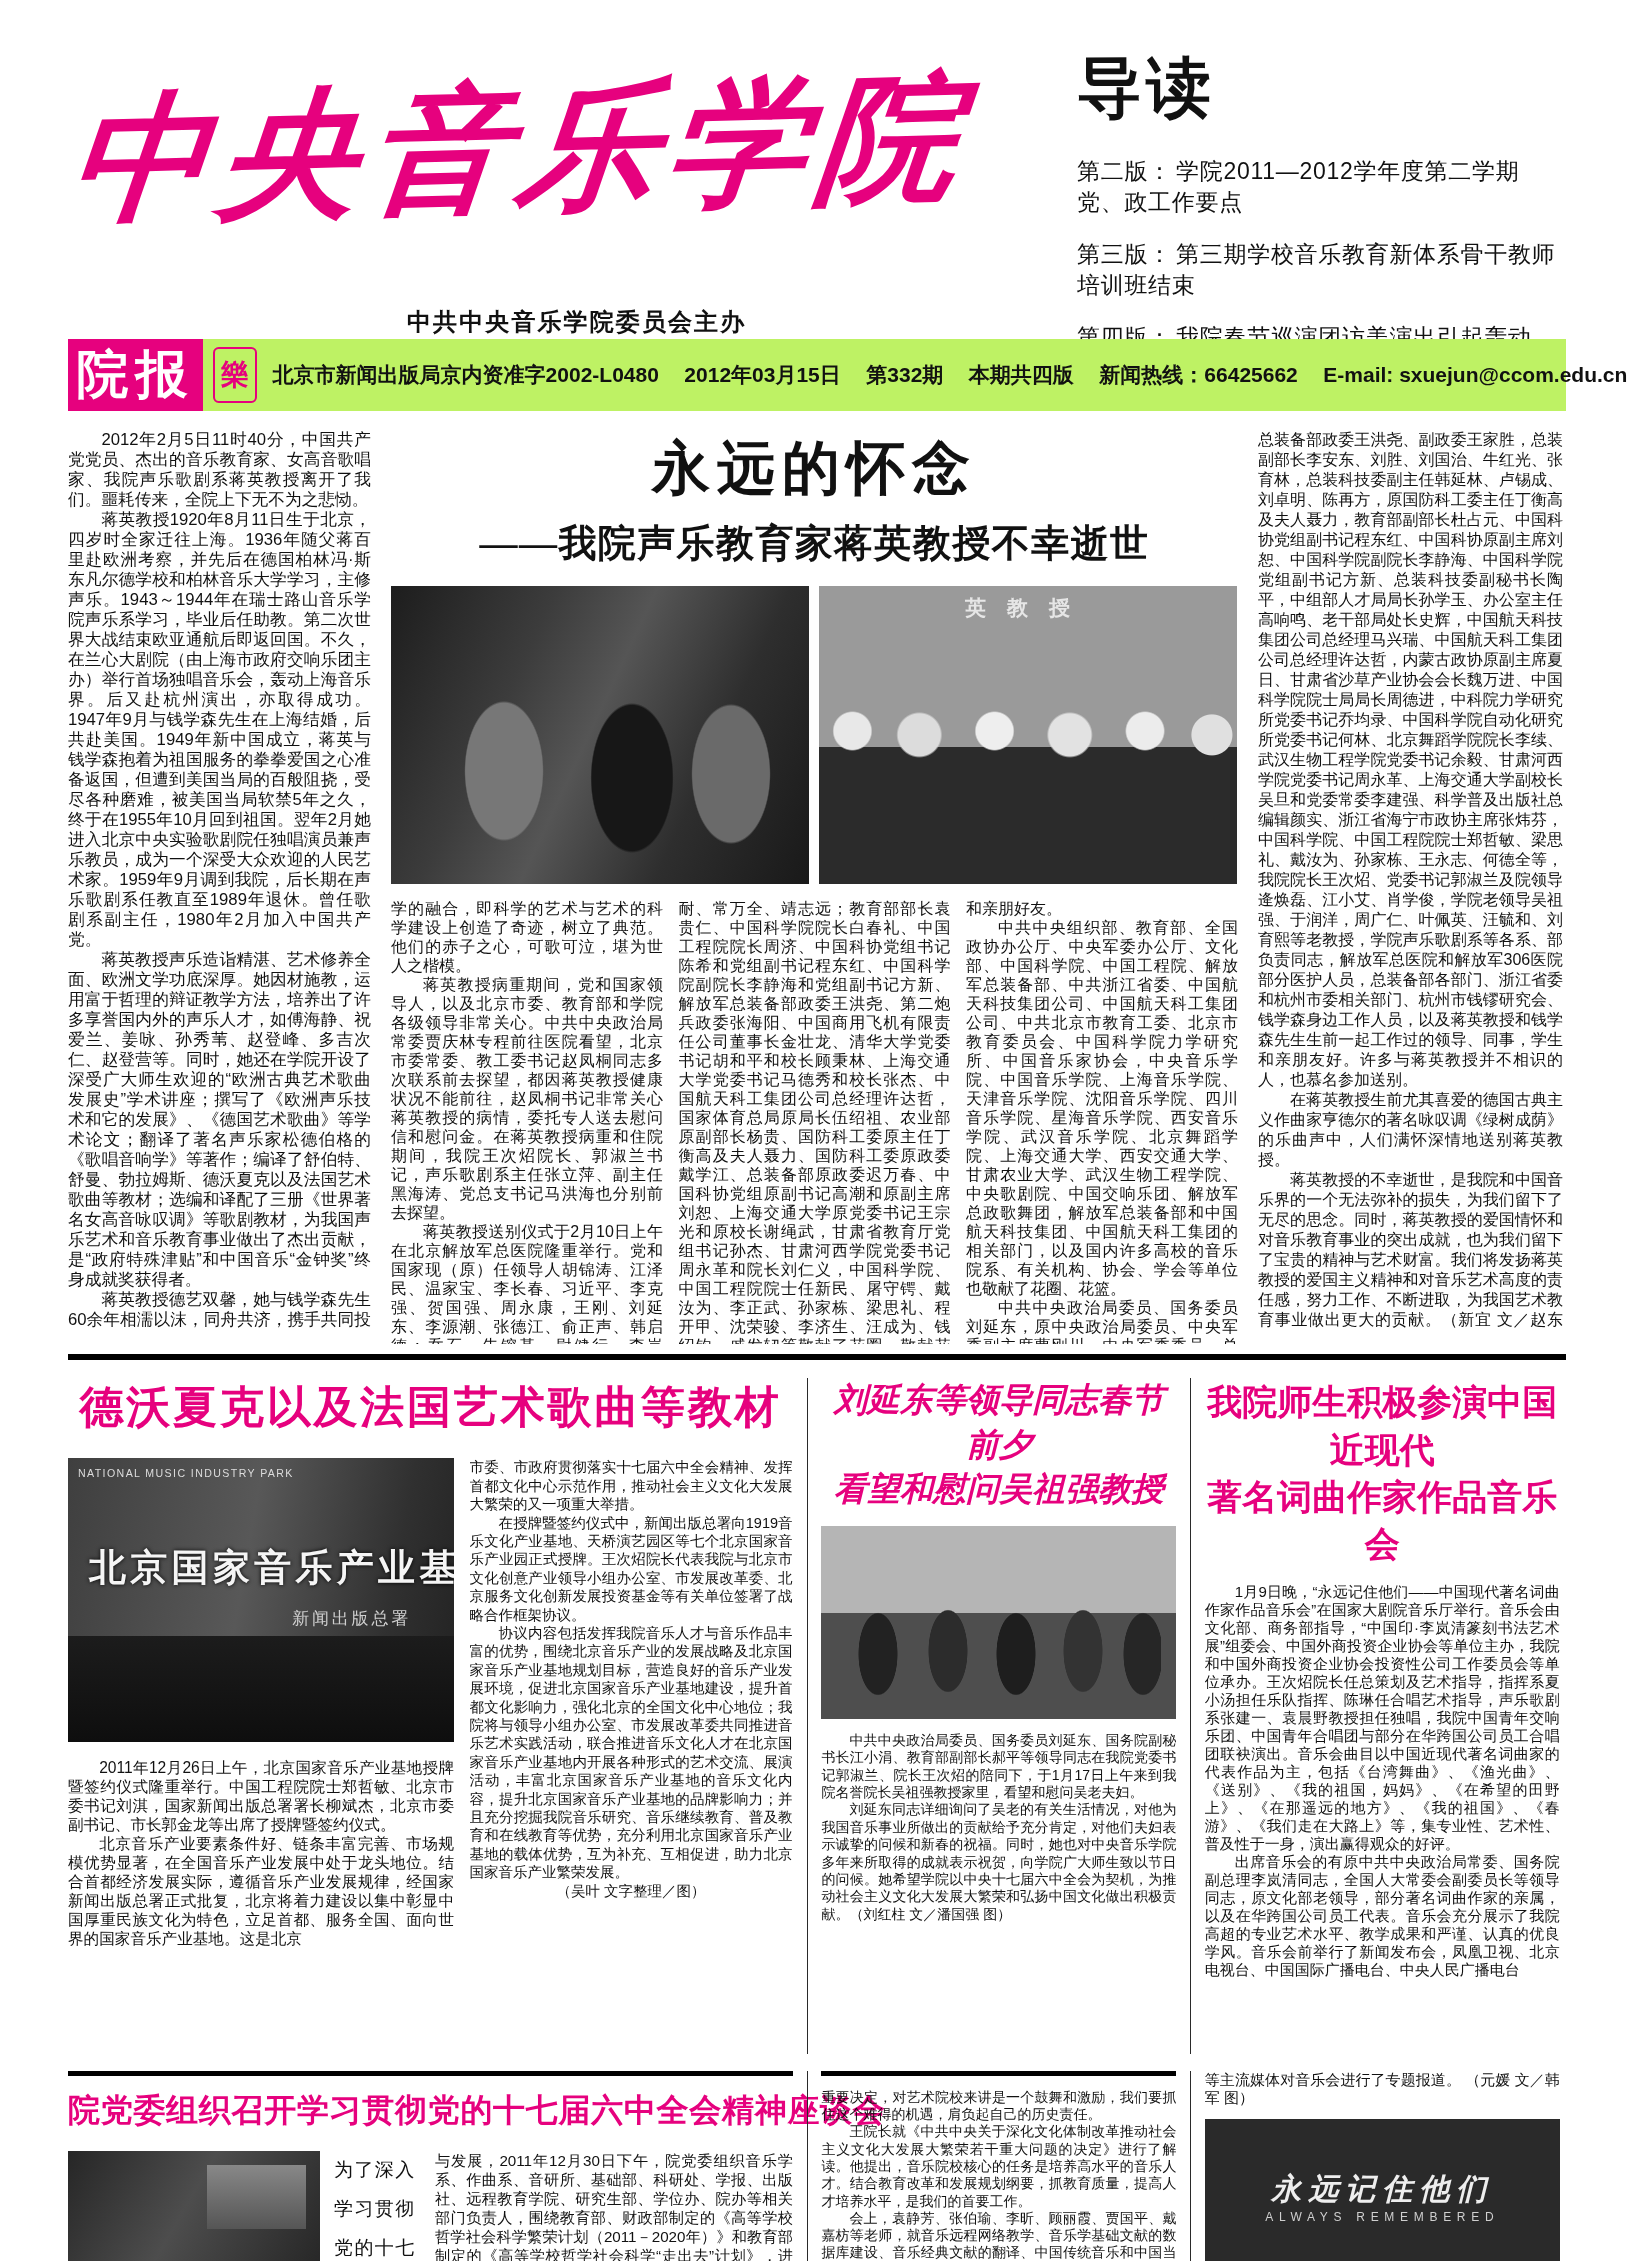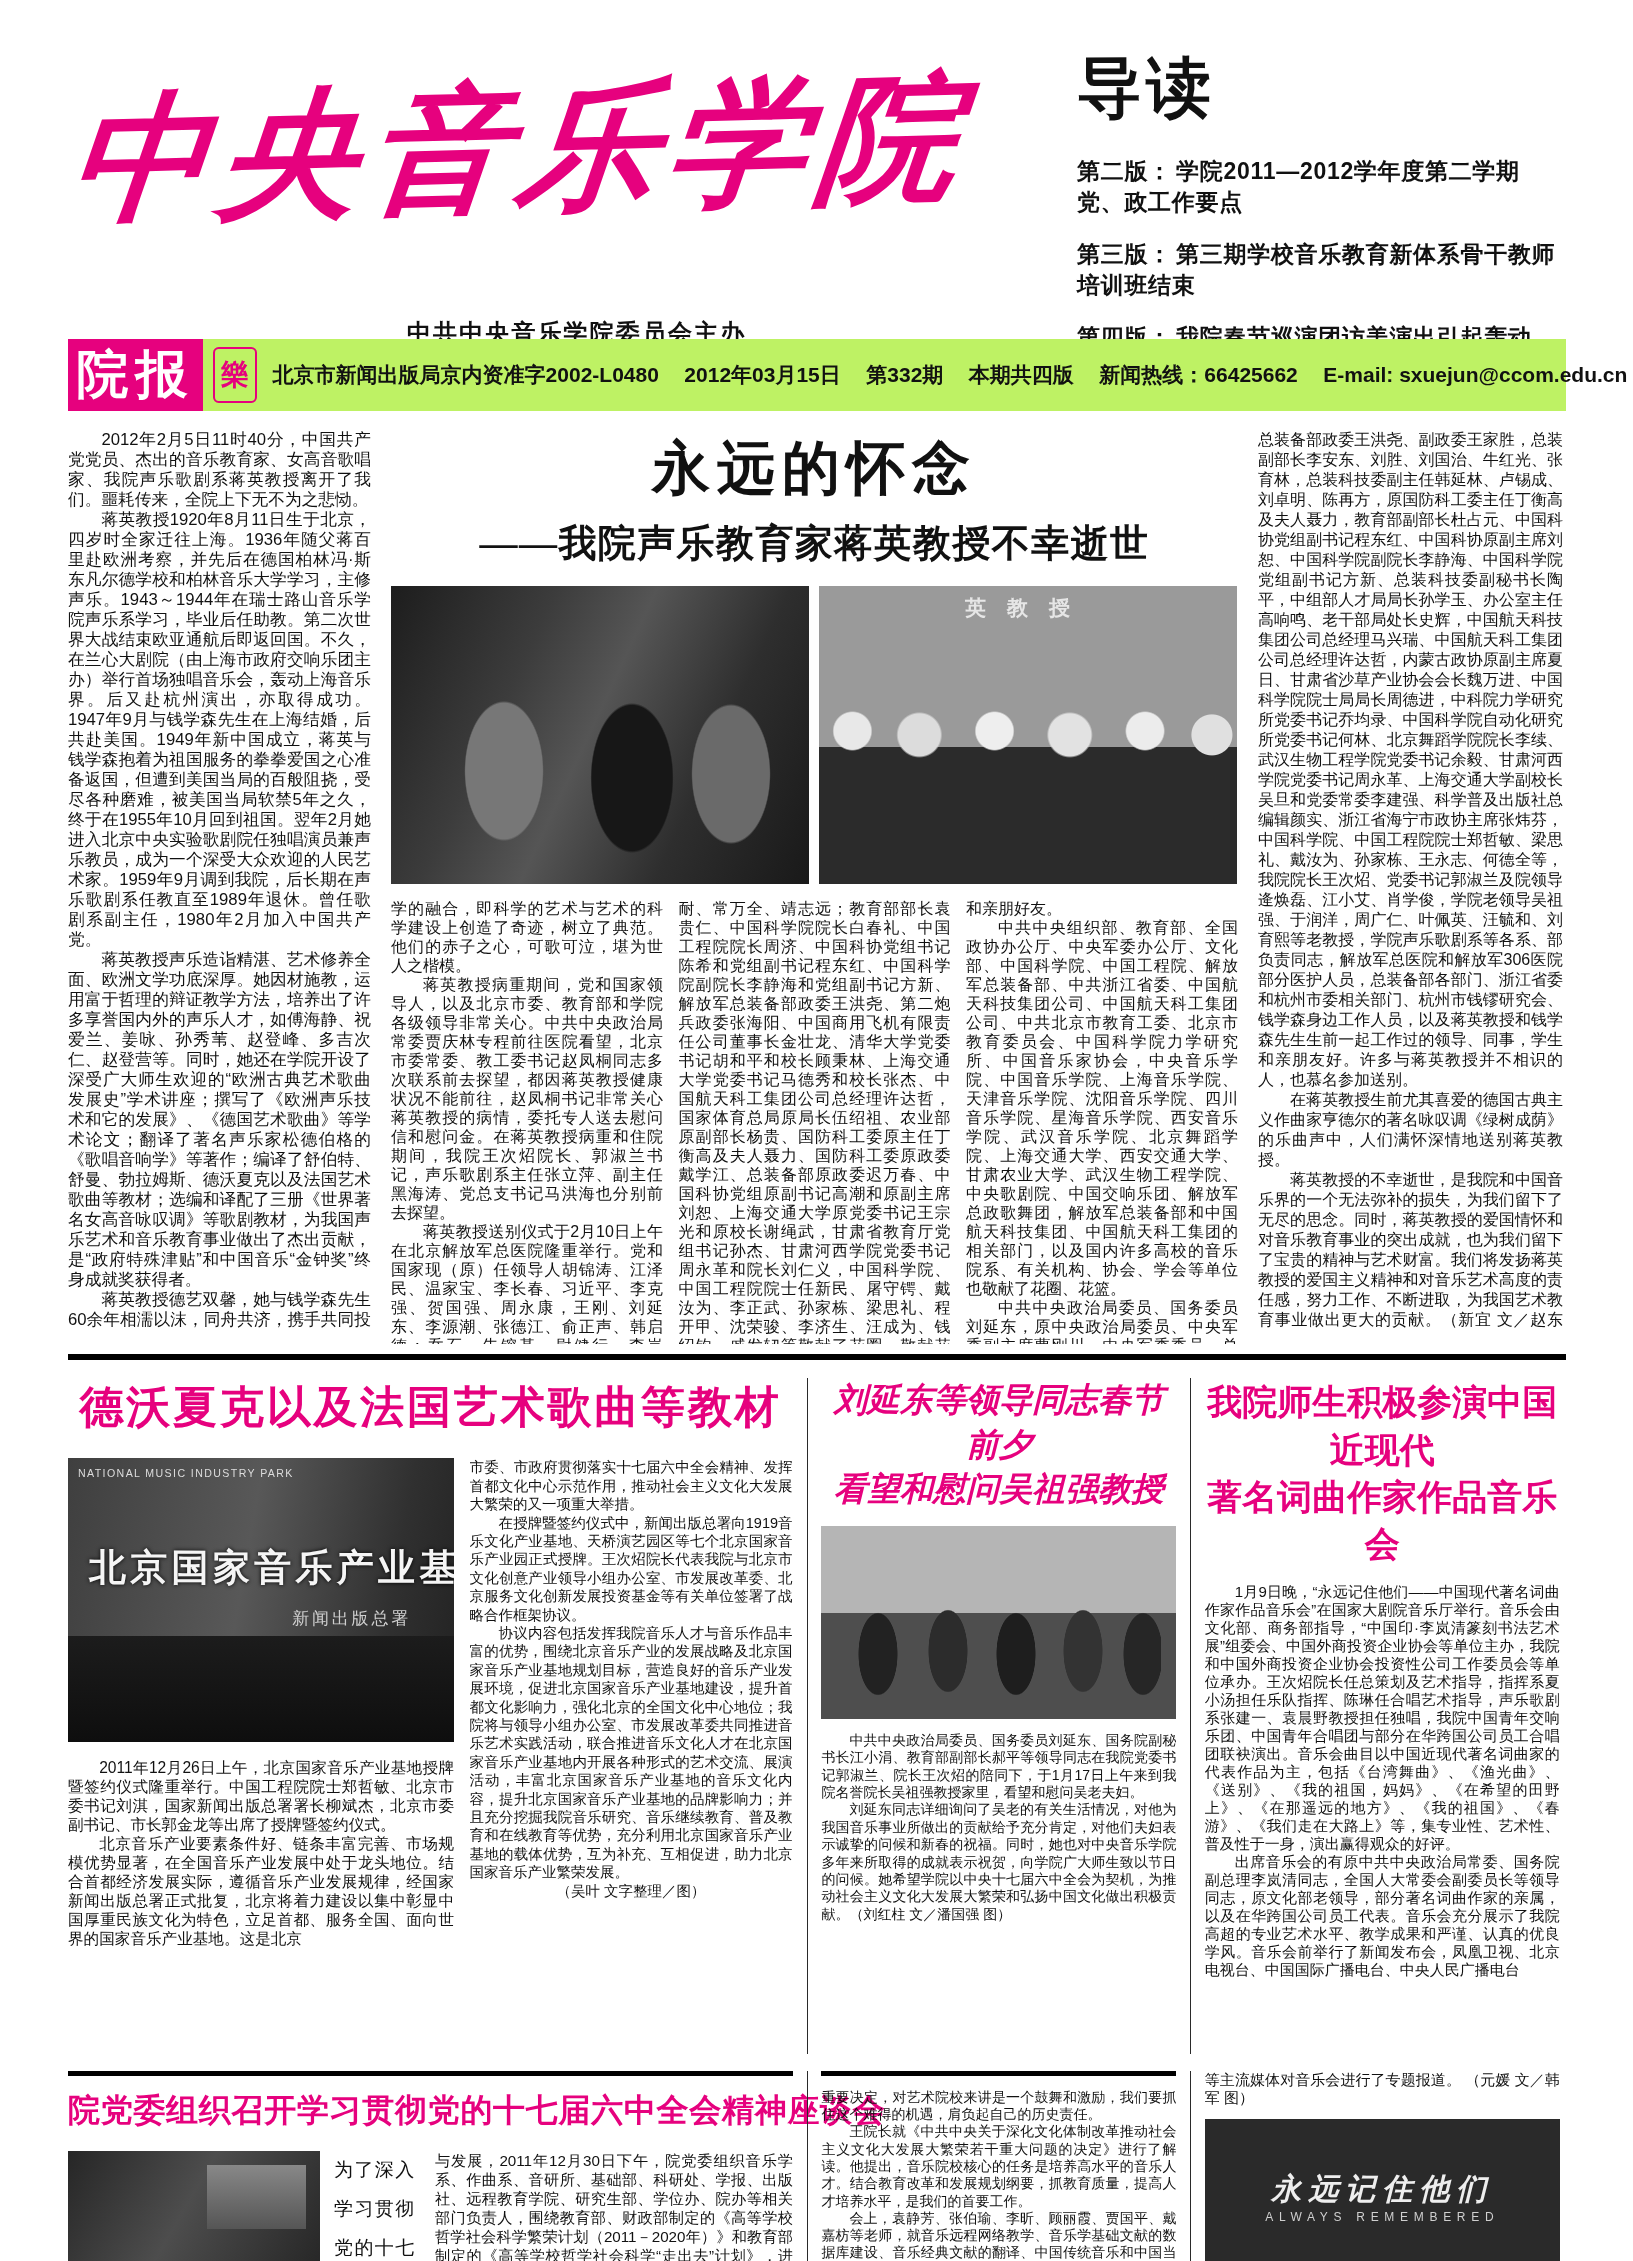--- a/index.html
+++ b/index.html
@@ -6,25 +6,25 @@
   .page{position:relative;width:1634px;height:2261px;background:#ffffff;overflow:hidden;
         font-family:"Liberation Sans",sans-serif;color:#111;}
   .inner{position:absolute;left:68px;top:0;width:1498px;}
 
   
   .masthead{position:relative;height:335px;}
   .mast-title{position:absolute;left:4.3px;top:77px;width:993px;
       font-family:"DejaVu Serif",serif;font-weight:bold;font-style:italic;
       font-size:139px;line-height:1;letter-spacing:10px;color:#e6017e;
       transform:skewX(-7deg) rotate(-1.5deg);white-space:nowrap;}
-  .organizer{position:absolute;left:339px;top:317px;font-size:24px;font-weight:bold;letter-spacing:2.1px;}
+  .organizer{position:absolute;left:339px;top:306px;font-size:24px;font-weight:bold;letter-spacing:2.1px;}
   .digest{position:absolute;right:0;top:44px;width:489px;}
   .digest-title{font-size:65px;font-weight:bold;letter-spacing:4.3px;}
   .digest-items{margin-top:24px;}
-  .digest-row{font-size:23px;font-weight:bold;margin-bottom:21px;letter-spacing:0.7px;}
+  .digest-row{font-size:23px;font-weight:normal;margin-bottom:21px;letter-spacing:0.7px;}
   .digest-row .lab{margin-right:4.3px;}
 
   
   .infobar{position:relative;margin-top:4.3px;height:72px;background:#bef264;
       display:flex;align-items:center;}
   .badge{width:135px;height:72px;background:#e6017e;color:#fff;font-size:52px;font-weight:bold;
       display:flex;align-items:center;justify-content:center;letter-spacing:7px;flex:0 0 auto;}
   .logo{width:40px;height:52px;border:2.8px solid #e6017e;border-radius:5.7px;margin:0 15.6px 0 10px;
       color:#e6017e;font-size:28px;font-weight:bold;display:flex;align-items:center;justify-content:center;flex:0 0 auto;}
   .infoline{font-size:21px;font-weight:bold;white-space:nowrap;}

